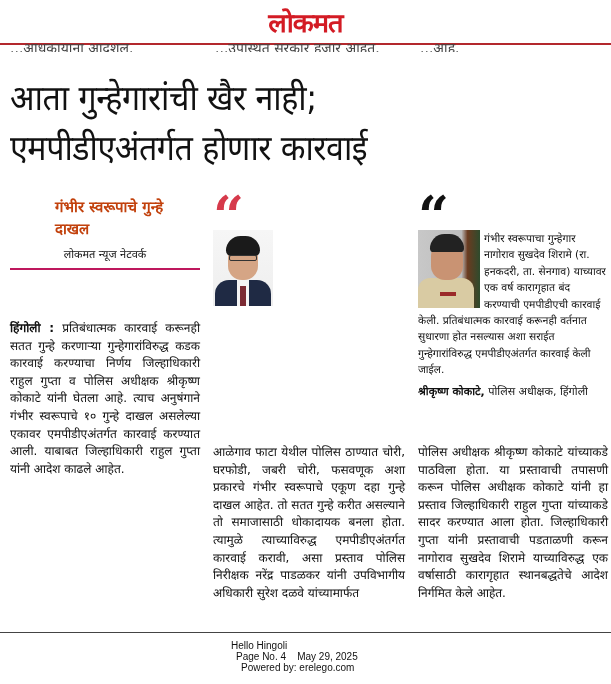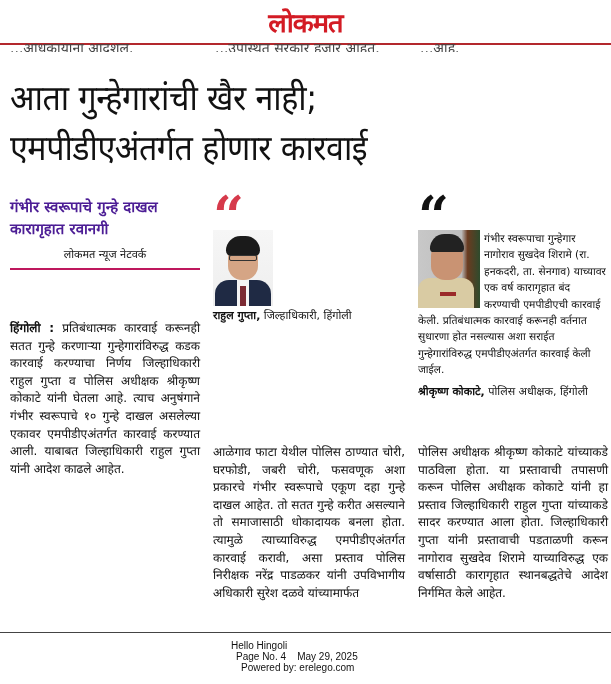--- a/index.html
+++ b/index.html
@@ -14,21 +14,21 @@
   .prev-strip span { position: absolute; top: -6px; white-space: nowrap; }
 
   .headline { position: absolute; left: 10px; top: 73px; width: 600px; font-size: 35px; line-height: 50px; font-weight: normal; color: #111; letter-spacing: -0.5px; }
   .headline div { white-space: nowrap; transform: scaleX(0.92); transform-origin: left; }
 
   .col { position: absolute; top: 196px; }
   .col-left { left: 10px; width: 190px; }
   .col-mid { left: 213px; width: 192px; }
   .col-right { left: 418px; width: 190px; }
 
-  .subhead { font-size: 15px; line-height: 22px; font-weight: bold; color: #4c1d95; }
+  .subhead { font-size: 15px; line-height: 22px; font-weight: bold; color: #c2410c; margin-left: 45px; }
   .byline { font-size: 11px; text-align: center; margin-top: 6px; padding-bottom: 7px; border-bottom: 2px solid #be185d; }
   .body-text { font-size: 12px; line-height: 17.6px; text-align: justify; color: #111; }
   .body-text b { font-weight: bold; }
   .indent { text-indent: 30px; }
 
   .quote-mark { font-family: "DejaVu Serif", serif; font-size: 54px; line-height: 40px; height: 30px; font-weight: bold; }
   .quote-mark.red { color: #d63a4b; }
   .quote-mark.black { color: #111; }
 
   .quote-block { position: relative; margin-top: 4px; }
@@ -78,41 +78,37 @@
 </div>
 
 <h1 class="headline">
   <div>आता गुन्हेगारांची खैर नाही;</div>
   <div>एमपीडीएअंतर्गत होणार कारवाई</div>
 </h1>
 
 <div class="col col-left">
   <div class="subhead">
     <div>गंभीर स्वरूपाचे गुन्हे दाखल</div>
-    <div>कारागृहात रवानगी</div>
   </div>
   <div class="byline">लोकमत न्यूज नेटवर्क</div>
 </div>
 <div class="left-body body-text">
   <p><b>हिंगोली :</b> <span>प्रतिबंधात्मक कारवाई करूनही सतत गुन्हे करणाऱ्या गुन्हेगारांविरुद्ध कडक कारवाई करण्याचा निर्णय जिल्हाधिकारी राहुल गुप्ता व पोलिस अधीक्षक श्रीकृष्ण कोकाटे यांनी घेतला आहे. त्याच अनुषंगाने गंभीर स्वरूपाचे १० गुन्हे दाखल असलेल्या एकावर एमपीडीएअंतर्गत कारवाई करण्यात आली. याबाबत जिल्हाधिकारी राहुल गुप्ता यांनी आदेश काढले आहेत.</span></p>
 </div>
 
 <div class="col col-mid">
   <div class="quote-mark red">“</div>
   <div class="quote-block">
     <div class="photo photo-rahul">
       <div class="suit"></div>
         <div class="shirt"></div>
         <div class="tie"></div>
       <div class="face"></div>
         <div class="hair"></div>
         <div class="glasses"></div>
-    </div>
-    <div class="attrib">
-      <b>राहुल गुप्ता,</b><span> जिल्हाधिकारी, हिंगोली</span>
     </div>
   </div>
 </div>
 <div class="mid-body body-text">आळेगाव फाटा येथील पोलिस ठाण्यात चोरी, घरफोडी, जबरी चोरी, फसवणूक अशा प्रकारचे गंभीर स्वरूपाचे एकूण दहा गुन्हे दाखल आहेत. तो सतत गुन्हे करीत असल्याने तो समाजासाठी धोकादायक बनला होता. त्यामुळे त्याच्याविरुद्ध एमपीडीएअंतर्गत कारवाई करावी, असा प्रस्ताव पोलिस निरीक्षक नरेंद्र पाडळकर यांनी उपविभागीय अधिकारी सुरेश दळवे यांच्यामार्फत</div>
 
 <div class="col col-right">
   <div class="quote-mark black">“</div>
   <div class="quote-block">
     <div class="photo photo-kokate">
       <div class="uniform"></div>

